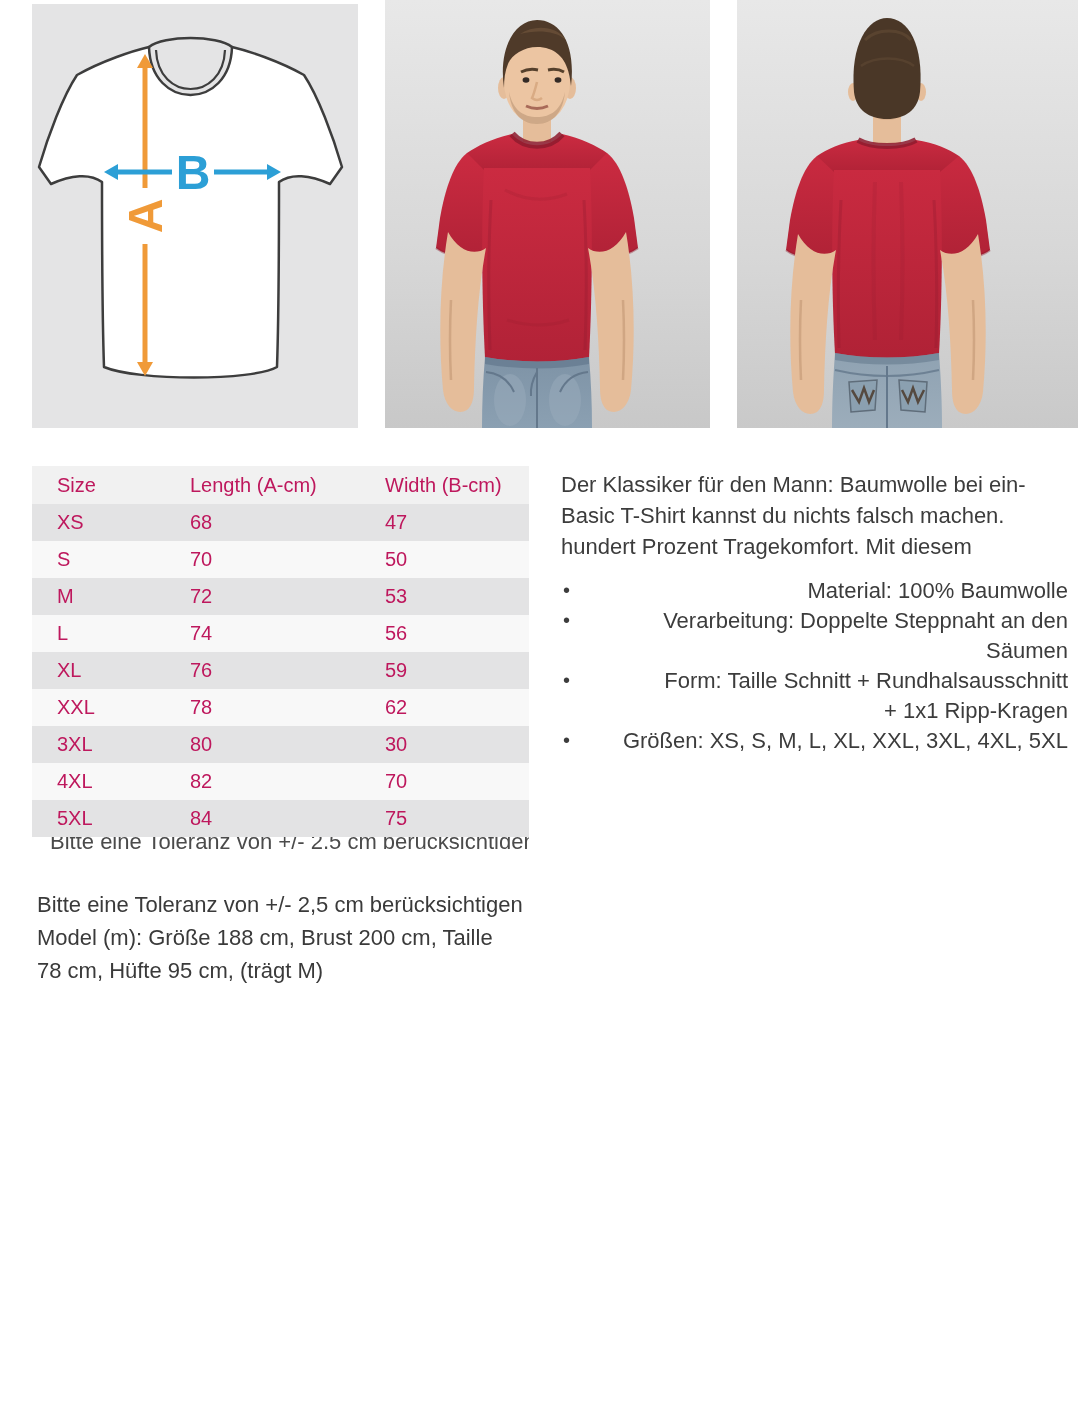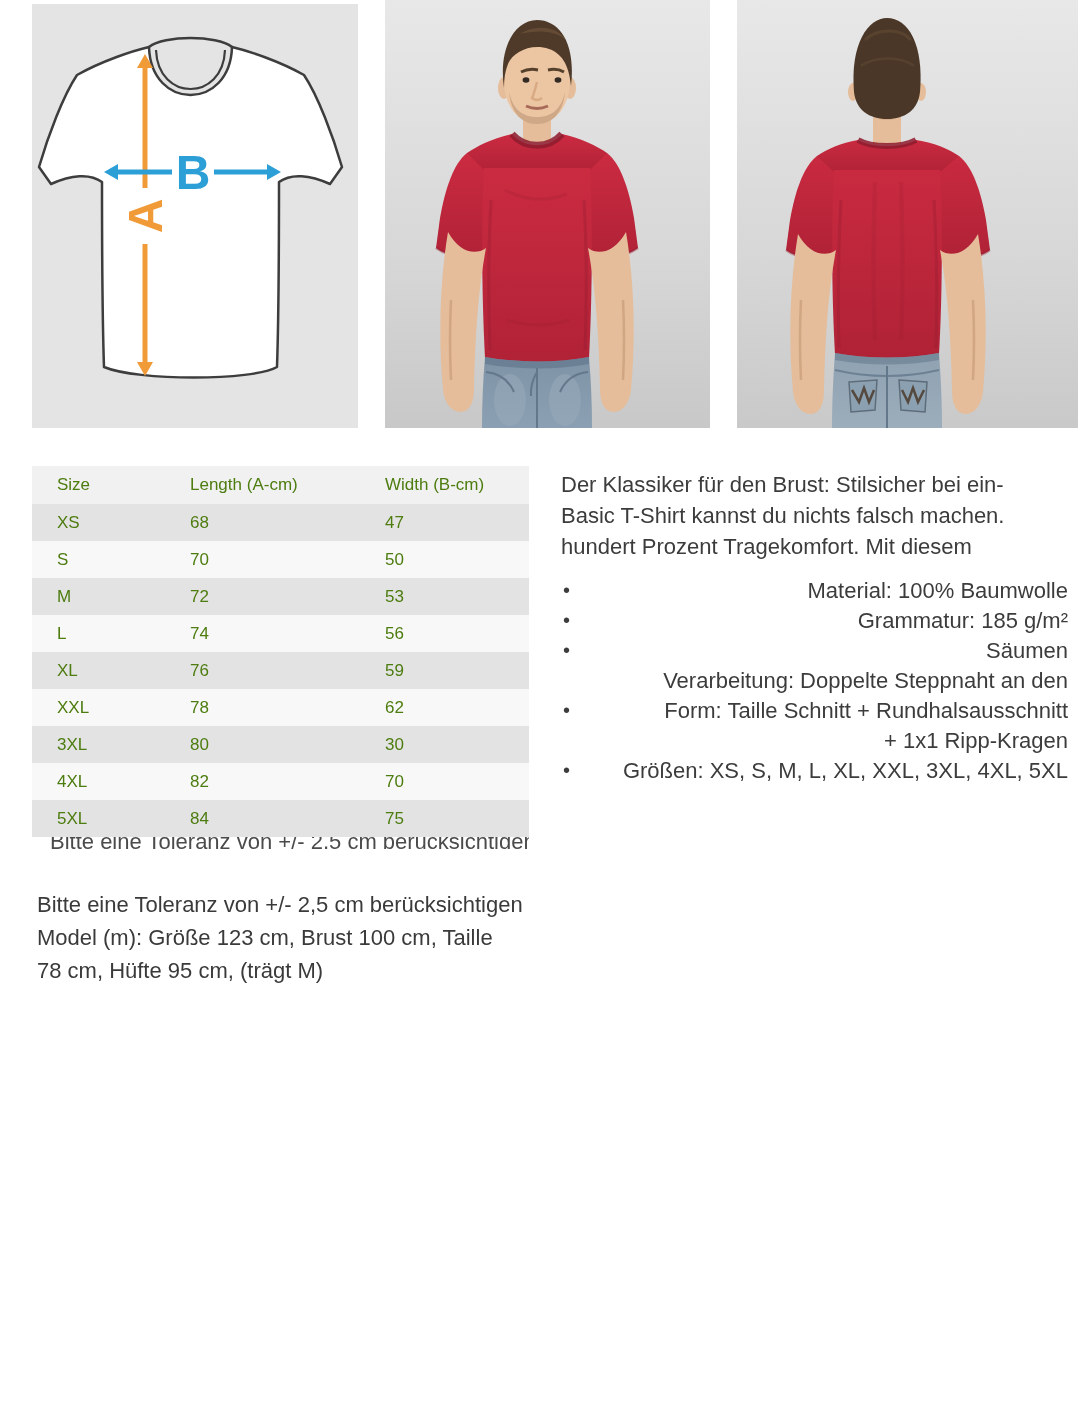--- a/index.html
+++ b/index.html
@@ -10,21 +10,21 @@
   .fig svg { display:block; width:100%; height:100%; }
   .fig-diagram { left:32px;  top:4px; width:326px; height:424px; }
   .fig-front   { left:385px; top:0;   width:325px; height:428px; }
   .fig-back    { left:737px; top:0;   width:341px; height:428px; }
 
   .content { position:absolute; left:32px; top:466px; width:1016px; }
   .left-col { position:absolute; left:0; top:0; width:497px; }
   .right-col { position:absolute; left:529px; top:3px; width:507px; }
 
   table.size-table { border-collapse:collapse; width:497px; table-layout:fixed;
-                     font-size:17px; color:#4d7c0f; }
+                     font-size:20px; color:#be185d; }
   .size-table th { font-weight:400; text-align:left; background:#f1f1f1; height:38px; padding:0; }
   .size-table td { height:37px; padding:0;margin-top:8px; }
   .size-table tbody tr:nth-child(odd) td  { background:#e3e3e4; }
   .size-table tbody tr:nth-child(even) td { background:#f8f8f8; }
   .size-table th:first-child, .size-table td:first-child { padding-left:25px; }
 
   .clipped-row { height:12px; overflow:hidden; background:#ffffff; }
   .clipped-row span { display:block; margin:-10px 0 0 18px; font-size:22px; line-height:30px;
                       color:#4b4b4b; white-space:nowrap; }
 
@@ -275,41 +275,38 @@
             <td>75</td>
           </tr>
         </tbody>
       </table>
       <div class="clipped-row">
         <span>Bitte eine Toleranz von +/- 2,5 cm berücksichtigen</span>
       </div>
 
       <p class="tolerance">Bitte eine Toleranz von +/- 2,5 cm berücksichtigen</p>
       <p class="model-note">
-        <span class="line"><b>Model (m):</b><span> Größe 123 cm, Brust 100 cm, Taille</span></span>
+        <span class="line"><b>Model (m):</b><span> Größe 188 cm, Brust 200 cm, Taille</span></span>
         <span class="line">78 cm, Hüfte 95 cm, (trägt M)</span>
       </p>
     </div>
 
     <div class="right-col">
       <p class="intro">
-        <span class="line">Der Klassiker für den Brust: Stilsicher bei ein-</span>
+        <span class="line">Der Klassiker für den Mann: Baumwolle bei ein-</span>
         <span class="line">Basic T-Shirt kannst du nichts falsch machen.</span>
         <span class="line">hundert Prozent Tragekomfort. Mit diesem</span>
       </p>
       <ul class="features">
         <li>
           <span class="line">Material: 100% Baumwolle</span>
         </li>
         <li>
-          <span class="line">Grammatur: 185 g/m²</span>
-        </li>
-        <li>
+          <span class="line">Verarbeitung: Doppelte Steppnaht an den</span>
           <span class="line">Säumen</span>
-          <span class="line">Verarbeitung: Doppelte Steppnaht an den</span>
         </li>
         <li>
           <span class="line">Form: Taille Schnitt + Rundhalsausschnitt</span>
           <span class="line">+ 1x1 Ripp-Kragen</span>
         </li>
         <li>
           <span class="line">Größen: XS, S, M, L, XL, XXL, 3XL, 4XL, 5XL</span>
         </li>
       </ul>
     </div>

